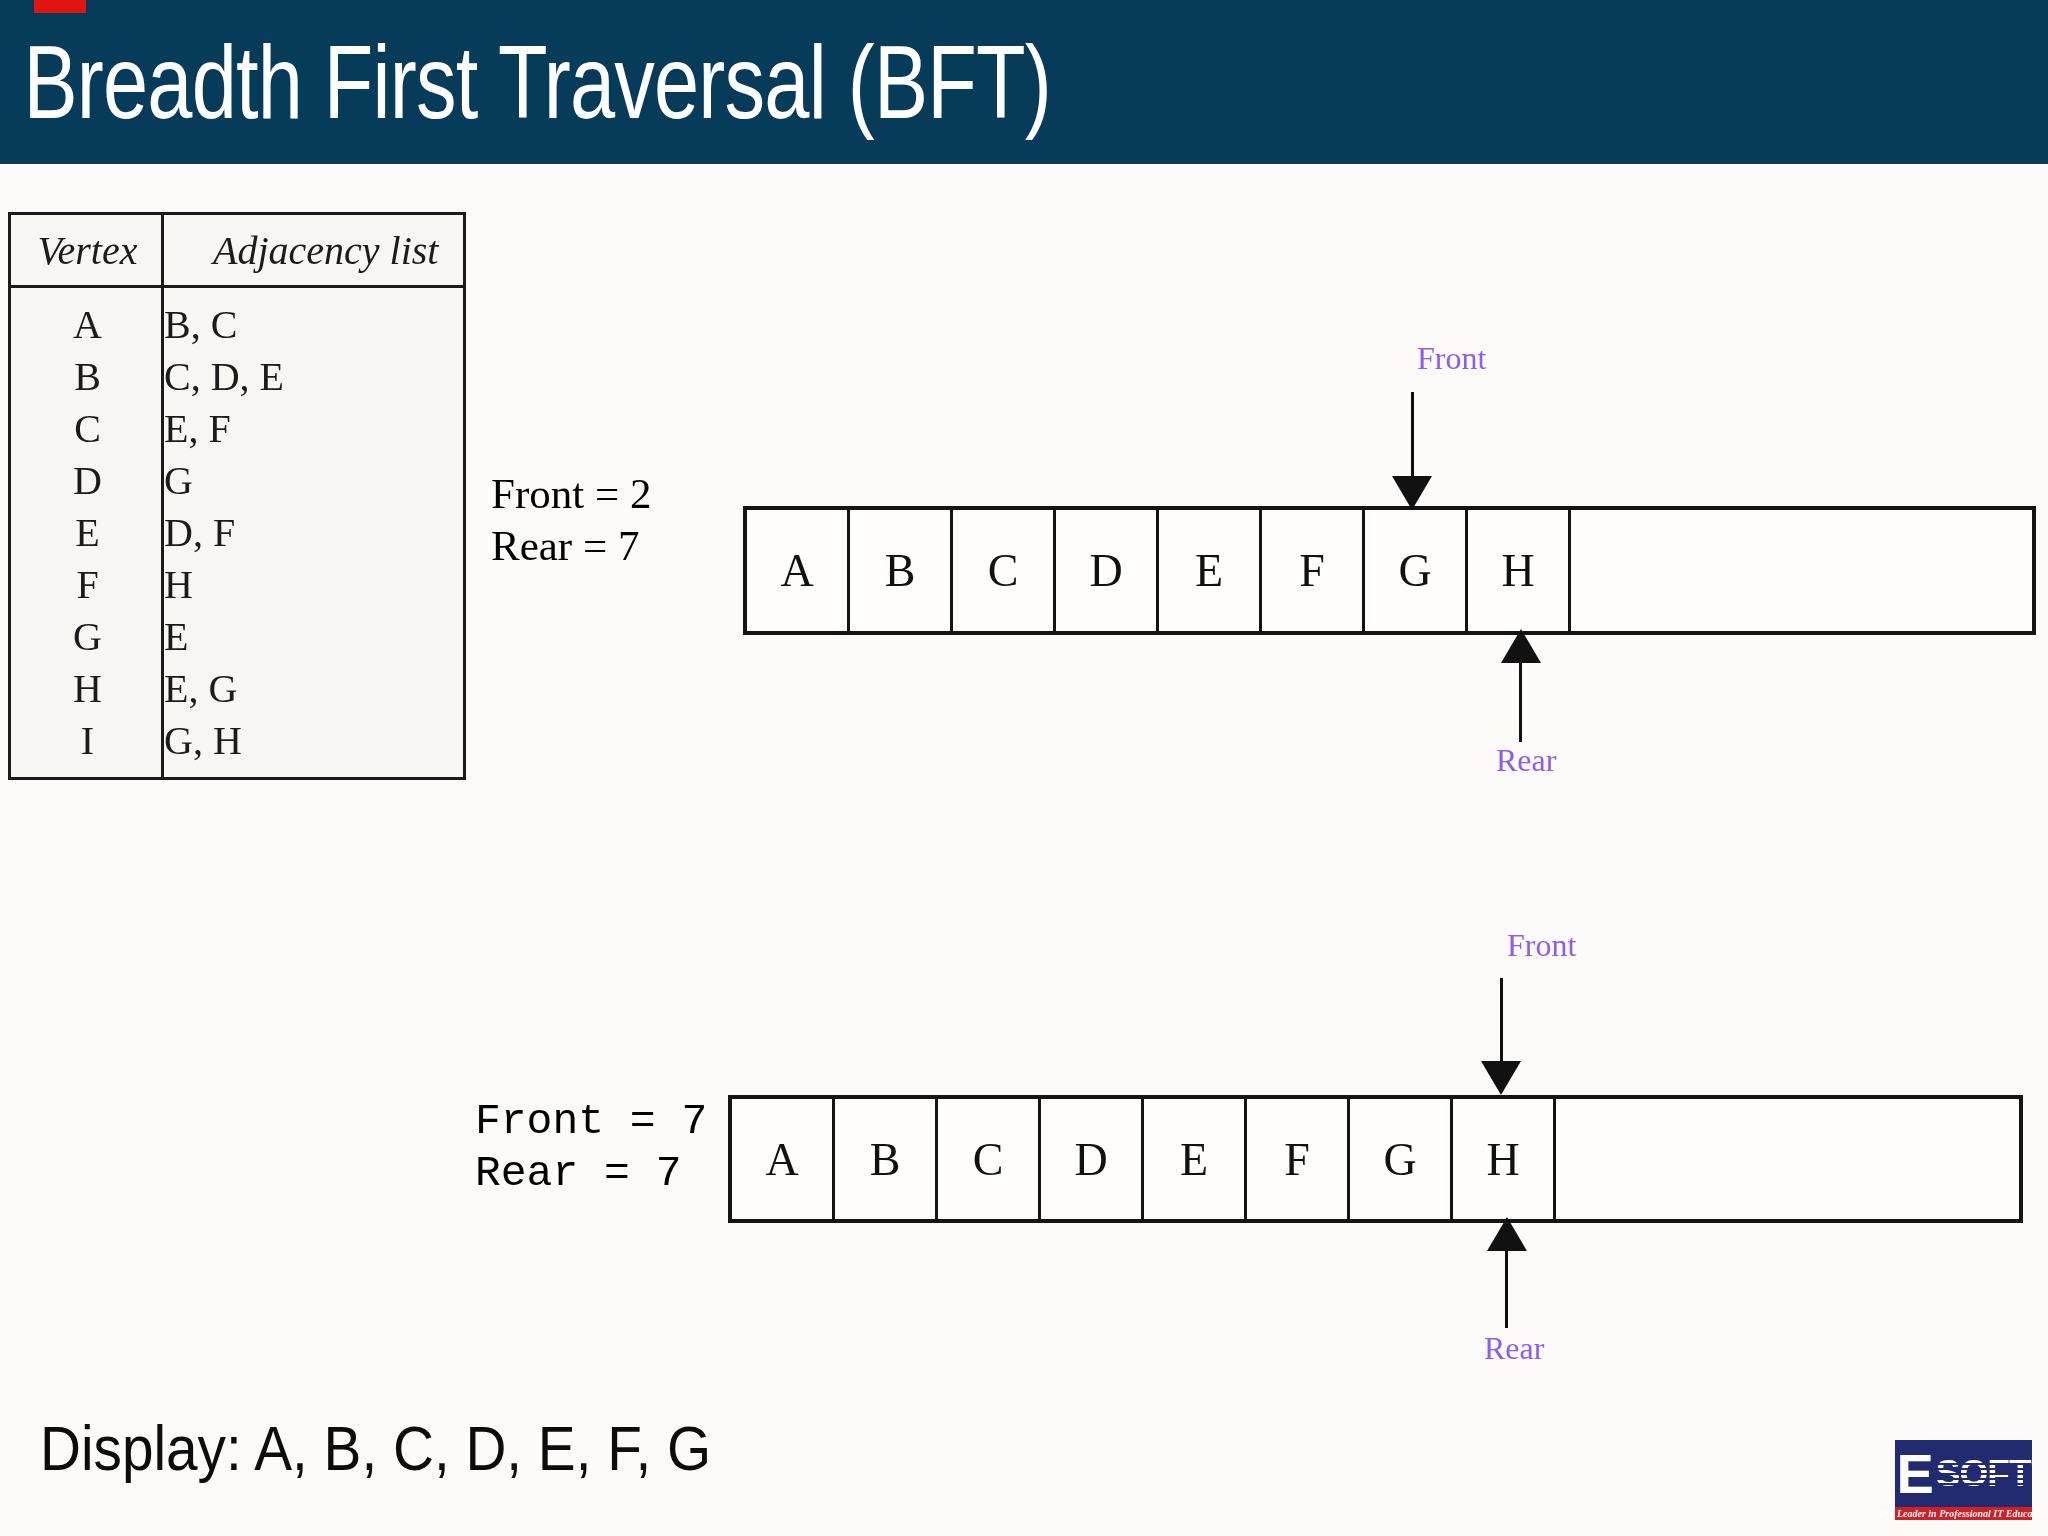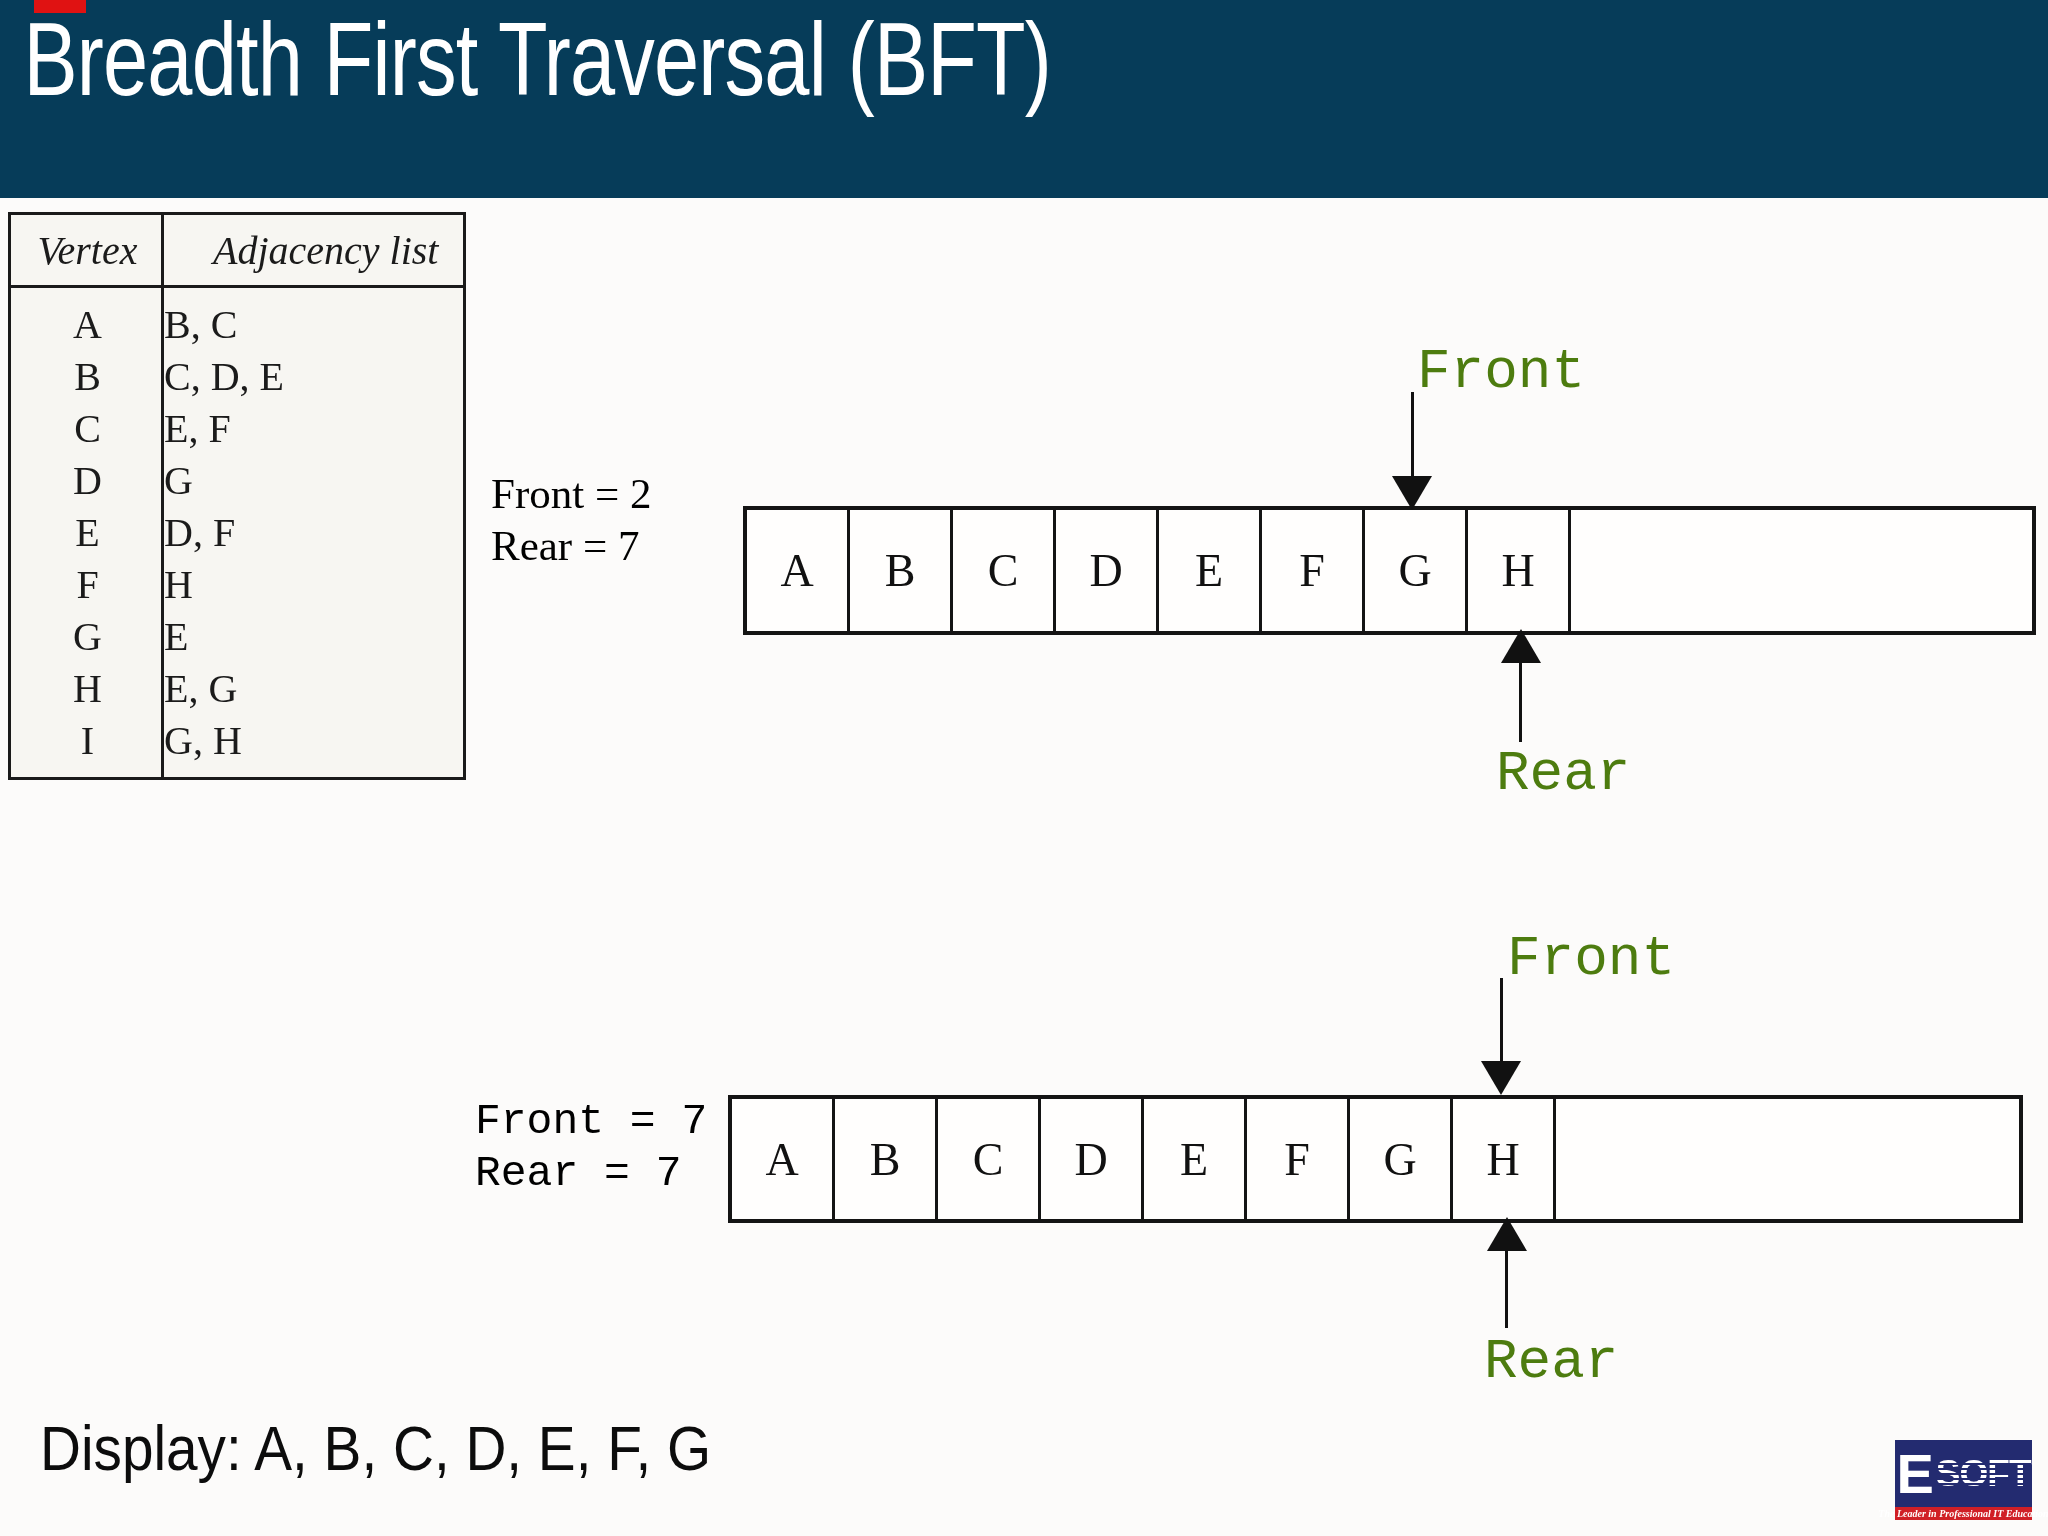--- a/index.html
+++ b/index.html
@@ -8,23 +8,23 @@
     width:2048px;height:1536px;
     background:#fcfbfa;
     overflow:hidden;
     font-family:"Liberation Serif","DejaVu Serif",serif;
     color:#1b1b1b;
   }
   .abs{position:absolute;}
 
   
   .header{
-    left:0;top:0;width:2048px;height:198px;
+    left:0;top:0;width:2048px;height:164px;
     background:#063c59;
-    display:flex;align-items:flex-start;
+    display:flex;align-items:center;
   }
   .title{
     font-family:"Liberation Sans","DejaVu Sans",sans-serif;
     font-size:104px;font-weight:400;color:#ffffff;
     padding-left:30px;white-space:nowrap;
     transform:scaleX(0.78);transform-origin:left center;
     letter-spacing:-1px;
   }
   .red-marker{left:34px;top:0;width:52px;height:13px;background:#e01212;}
 
@@ -53,21 +53,21 @@
   .q2{left:728px;top:1095px;width:1287px;height:120px;}
   .q-cell{
     width:100px;border-right:3px solid #141414;
     display:flex;align-items:center;justify-content:center;
     font-size:46px;color:#111;
   }
   .q-empty{flex:1;}
 
   .side-label{font-size:43px;line-height:52px;color:#000;}
 
-  .ptr-label{font-size:56px;color:#4d7c0f;font-family:Liberation Mono, monospace;}
+  .ptr-label{font-size:32px;color:#8b5cf6;}
   .vline{width:3px;background:#111;}
   .tri-down{width:0;height:0;border-left:20px solid transparent;border-right:20px solid transparent;border-top:34px solid #111;}
   .tri-up{width:0;height:0;border-left:20px solid transparent;border-right:20px solid transparent;border-bottom:34px solid #111;}
 
   
   .display-line{
     left:40px;top:1412px;
     font-family:"Liberation Sans","DejaVu Sans",sans-serif;
     font-size:63px;color:#0c0c0c;white-space:nowrap;
     transform:scaleX(0.9);transform-origin:left top;

